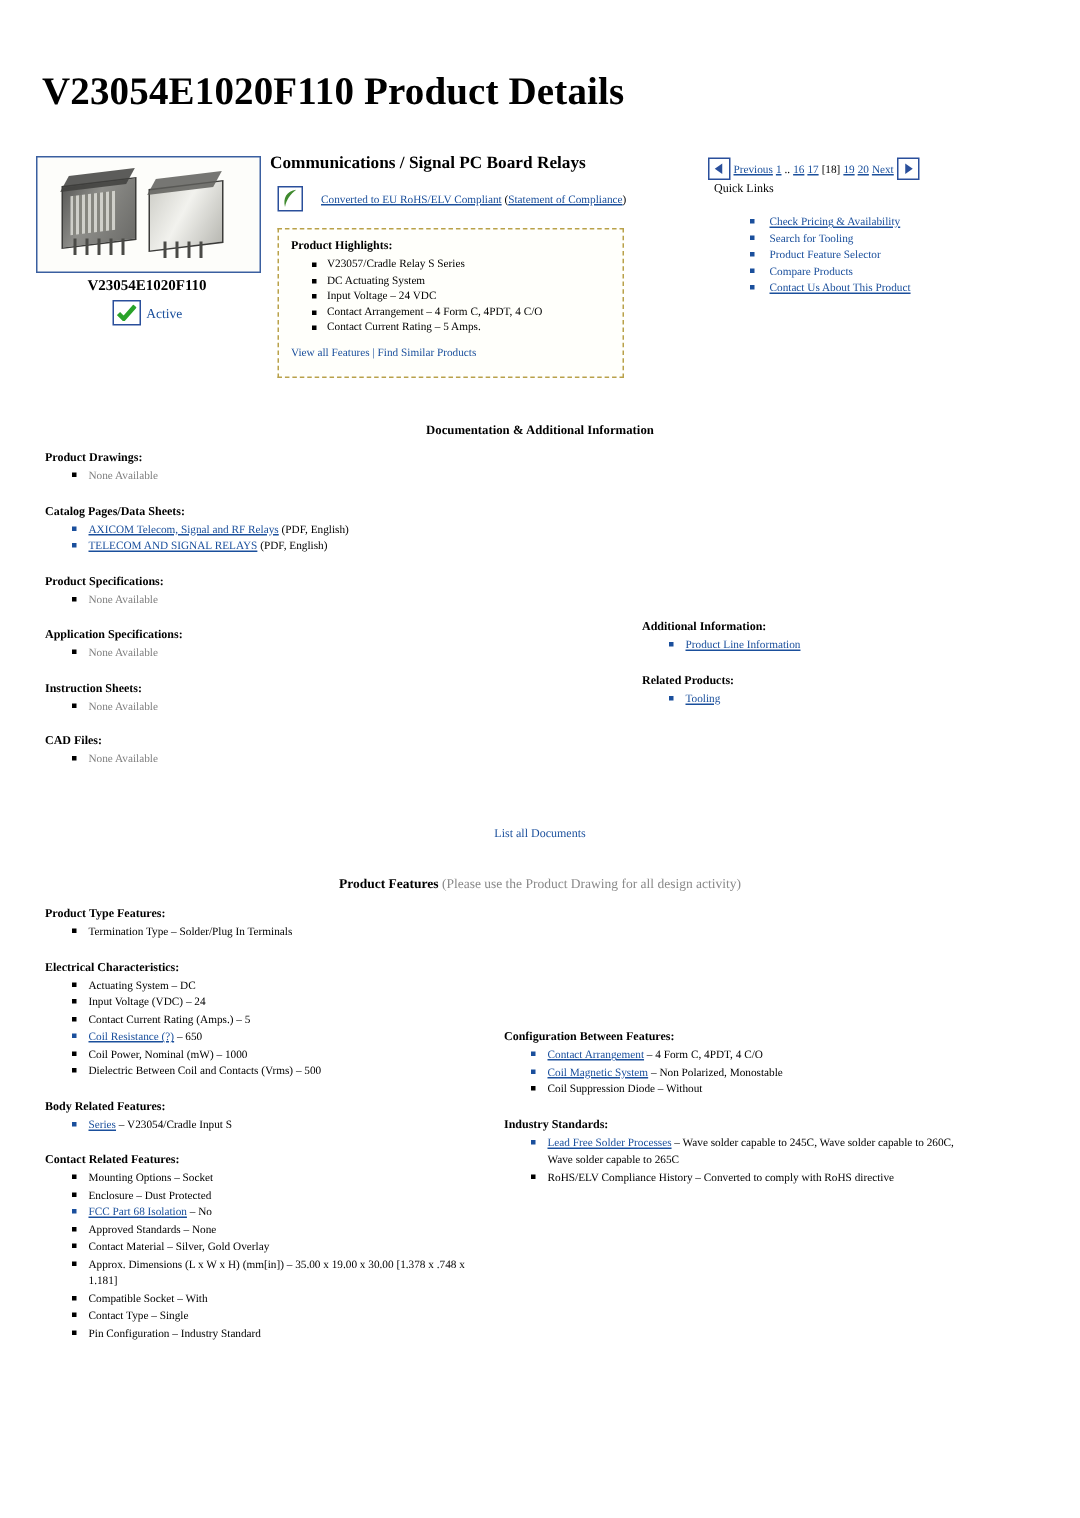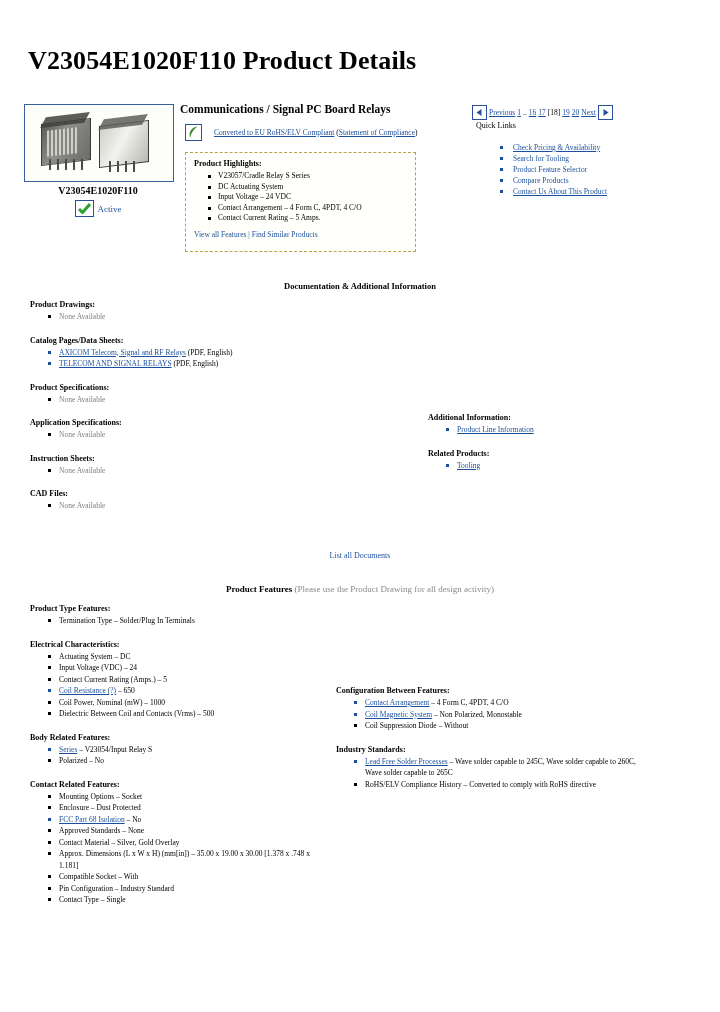--- a/index.html
+++ b/index.html
@@ -336,36 +336,35 @@
           <li><span>Input Voltage (VDC) – 24</span></li>
           <li><span>Contact Current Rating (Amps.) – 5</span></li>
           <li class="blue"><a class="lnk" href="#">Coil Resistance (?)</a><span> – 650</span></li>
           <li><span>Coil Power, Nominal (mW) – 1000</span></li>
           <li><span>Dielectric Between Coil and Contacts (Vrms) – 500</span></li>
         </ul>
       </div>
       <div class="grp">
         <div class="grp-title">Body Related Features:</div>
         <ul class="blist">
-          <li class="blue"><a class="lnk" href="#">Series</a><span> – V23054/Input Relay S</span></li>
-          <li><span>Polarized – No</span></li>
+          <li class="blue"><a class="lnk" href="#">Series</a><span> – V23054/Cradle Input S</span></li>
         </ul>
       </div>
       <div class="grp">
         <div class="grp-title">Contact Related Features:</div>
         <ul class="blist">
           <li><span>Mounting Options – Socket</span></li>
           <li><span>Enclosure – Dust Protected</span></li>
           <li class="blue"><a class="lnk" href="#">FCC Part 68 Isolation</a><span> – No</span></li>
           <li><span>Approved Standards – None</span></li>
           <li><span>Contact Material – Silver, Gold Overlay</span></li>
           <li><span>Approx. Dimensions (L x W x H) (mm[in]) – 35.00 x 19.00 x 30.00 [1.378 x .748 x 1.181]</span></li>
           <li><span>Compatible Socket – With</span></li>
+          <li><span>Contact Type – Single</span></li>
           <li><span>Pin Configuration – Industry Standard</span></li>
-          <li><span>Contact Type – Single</span></li>
         </ul>
       </div>
     </div>
   <div class="col" id="feat-right" style="left:336px; top:686px; width:300px;">
       <div class="grp">
         <div class="grp-title">Configuration Between Features:</div>
         <ul class="blist">
           <li class="blue"><a class="lnk" href="#">Contact Arrangement</a><span> – 4 Form C, 4PDT, 4 C/O</span></li>
           <li class="blue"><a class="lnk" href="#">Coil Magnetic System</a><span> – Non Polarized, Monostable</span></li>
           <li><span>Coil Suppression Diode – Without</span></li>

